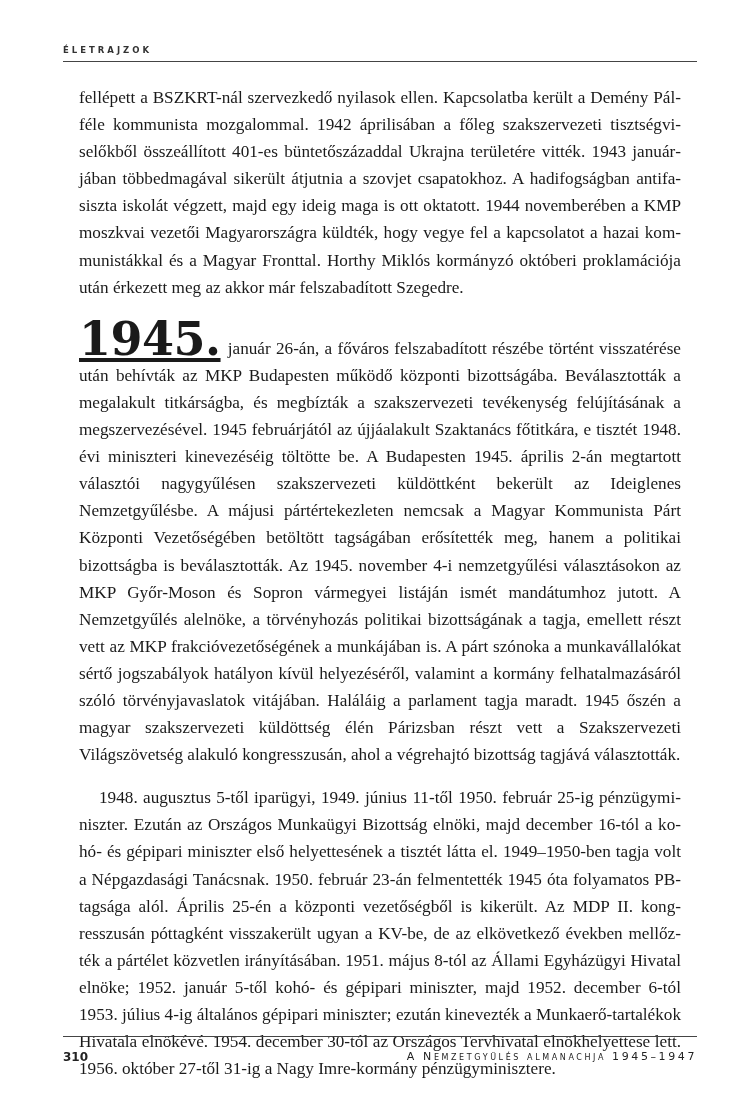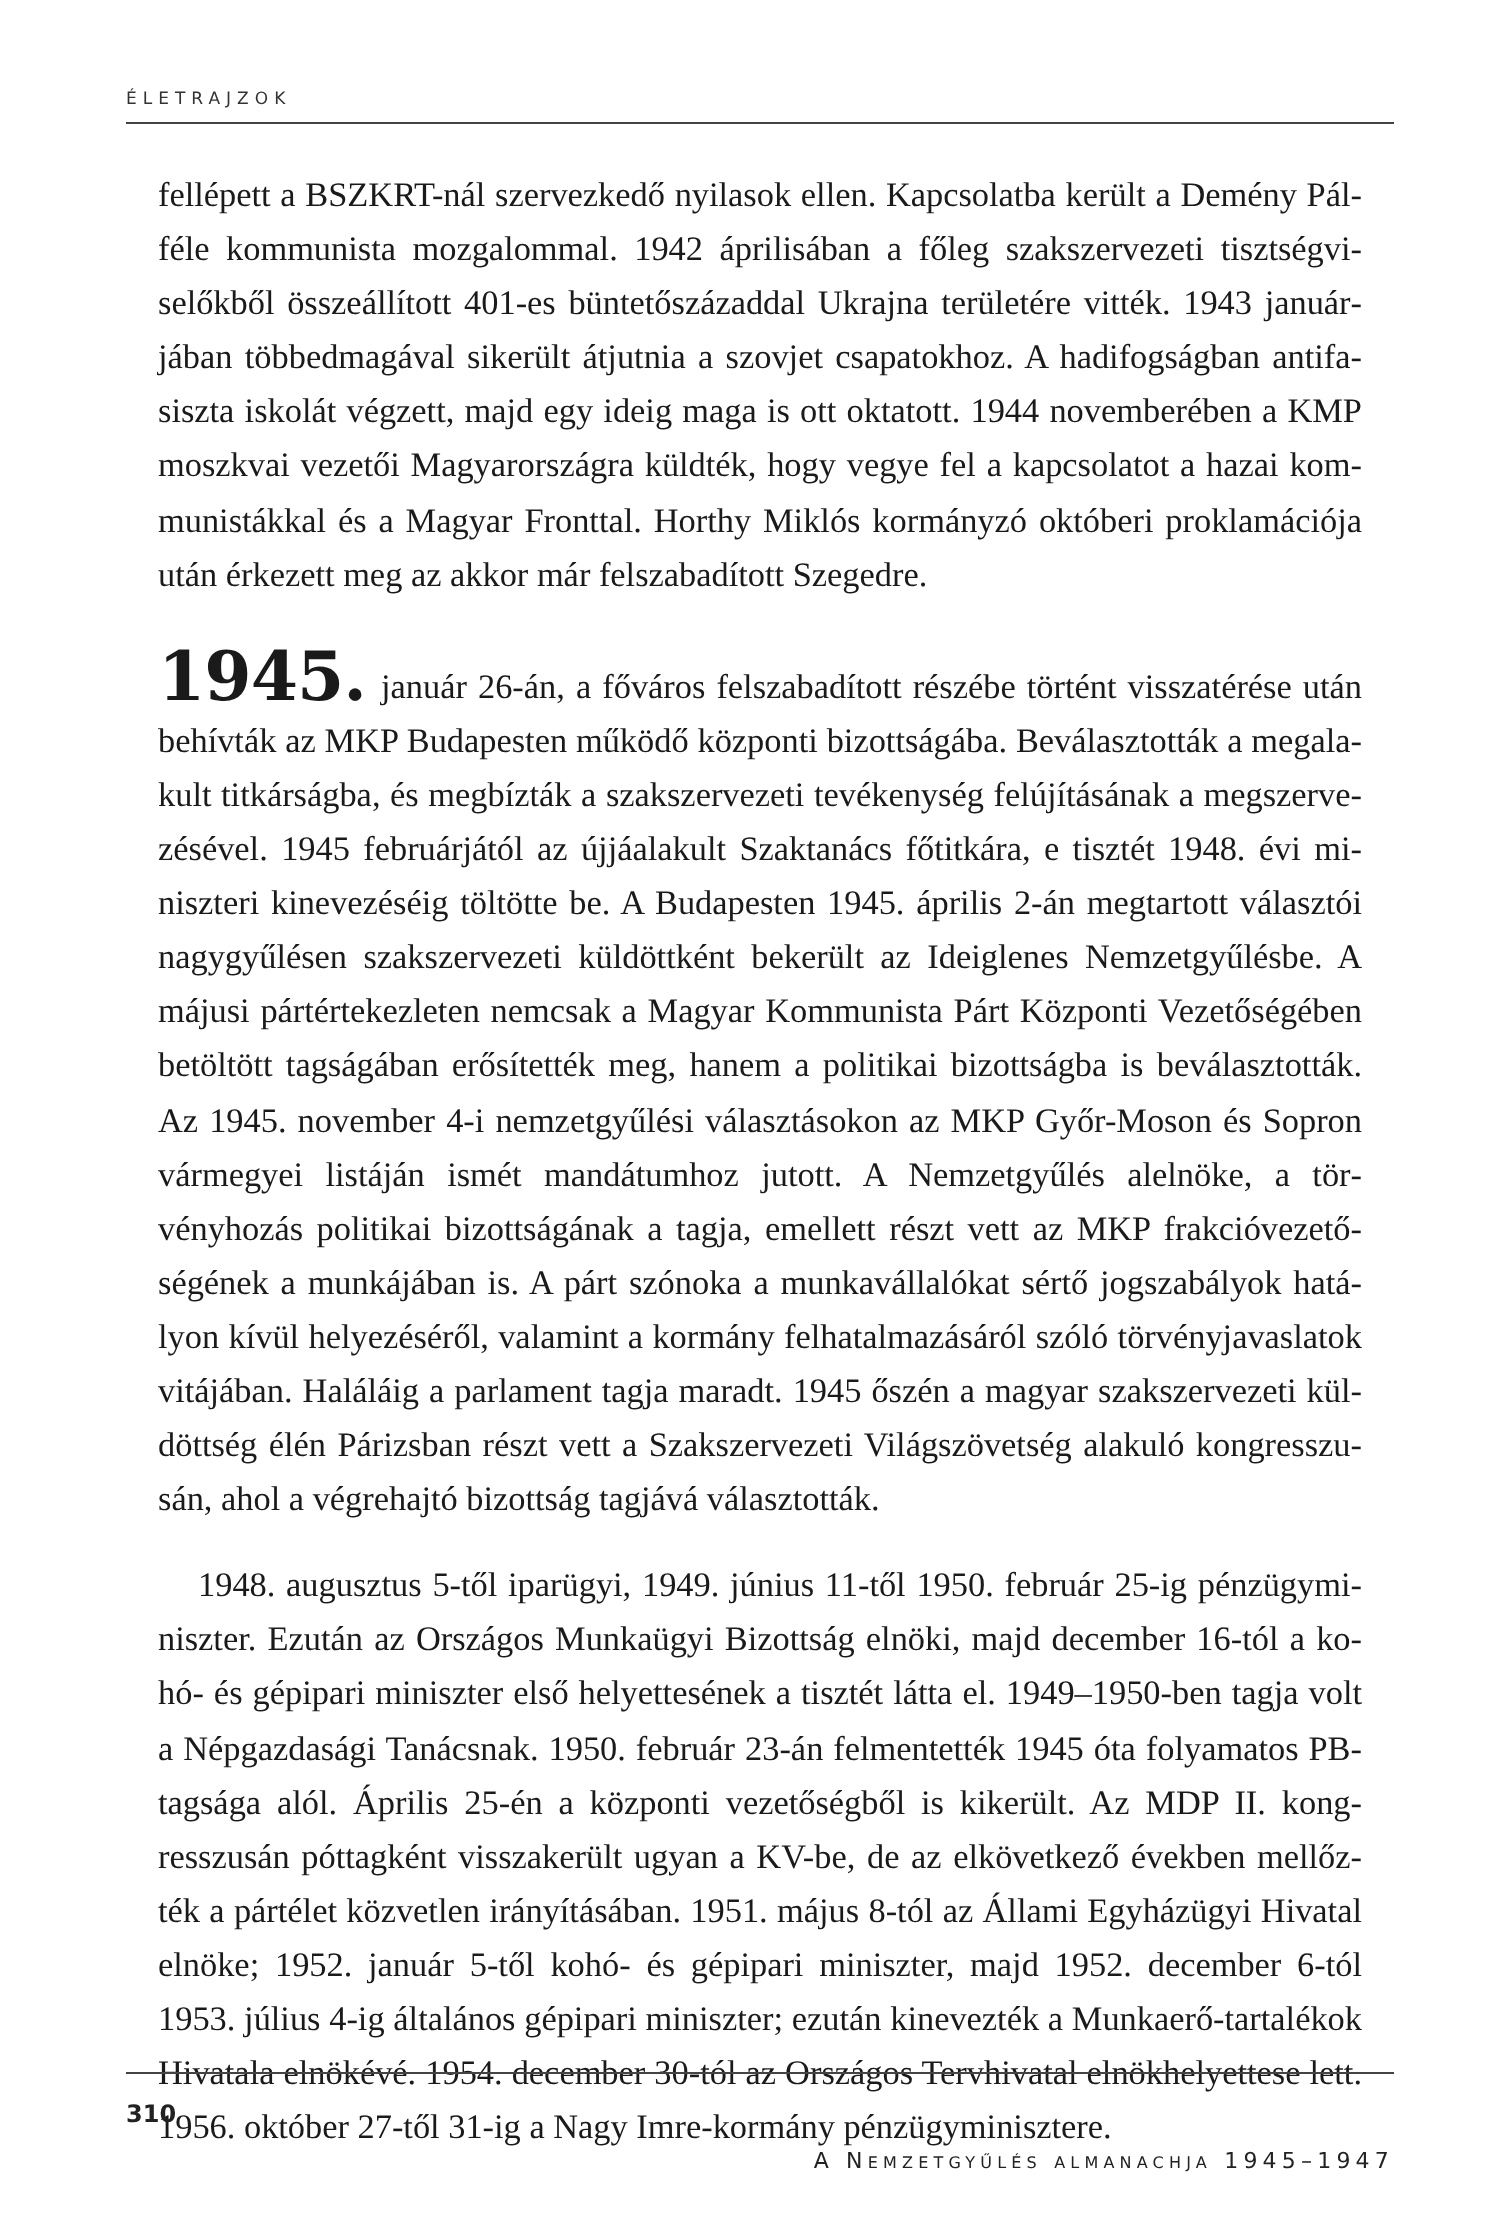--- a/index.html
+++ b/index.html
@@ -2,47 +2,47 @@
 <html><head>
   <meta charset="utf-8">
   <style>
     html, body { margin: 0; padding: 0; background: #ffffff; }
     body { width: 750px; height: 1112px; position: relative; overflow: hidden; color: #1a1a1a; }
     .page { position: absolute; left: 63px; top: 0; width: 634px; }
     .running-head {
       position: absolute; top: 45px; left: 0;
       font-family: "DejaVu Sans", sans-serif; font-size: 8.5px; letter-spacing: 3px;
       color: #333;
+      font-weight: bold;
     }
     .head-rule { position: absolute; top: 61px; left: 0; width: 634px; height: 0; border-top: 1.3px solid #444; }
     .body-text {
       position: absolute; top: 68px; left: 0; width: 634px;
       font-family: "Liberation Serif", "DejaVu Serif", serif;
       font-size: 17.2px; line-height: 27.1px; text-align: justify;
       hyphens: manual;
     }
     .body-text p { margin: 16px; }
     .p1 { text-indent: 0; }
     .p2 { margin-top: 27px !important; text-indent: 0; }
     .p3 { text-indent: 20px; }
     .drop-year {
-      font-size: 34px; font-weight: bold; line-height: 20px; letter-spacing: -0.5px;
+      font-size: 46px; font-weight: bold; line-height: 20px; letter-spacing: -0.5px;
       font-family: "DejaVu Serif", serif;
-      position: relative; top: 1px; margin-right: 2px;
+      position: relative; top: 1px; margin-right: 2px; text-decoration: underline;
     }
     .foot-rule { position: absolute; top: 1036px; left: 0; width: 634px; height: 0; border-top: 1.3px solid #444; }
     .folio {
       position: absolute; top: 1050px; left: 0;
       font-family: "DejaVu Sans", sans-serif; font-size: 12px; font-weight: bold; color: #222;
     }
     .book-title {
       position: absolute; top: 1050px; right: 0;
       font-family: "DejaVu Sans", sans-serif; font-size: 11px; letter-spacing: 2.6px; color: #222;
       font-variant: small-caps;
-      margin-top: 24px;
     }
   </style>
 </head>
 <body>
 
 <div class="page">
   <div class="running-head">ÉLETRAJZOK</div>
   <div class="head-rule"></div>
 
   <div class="body-text">

